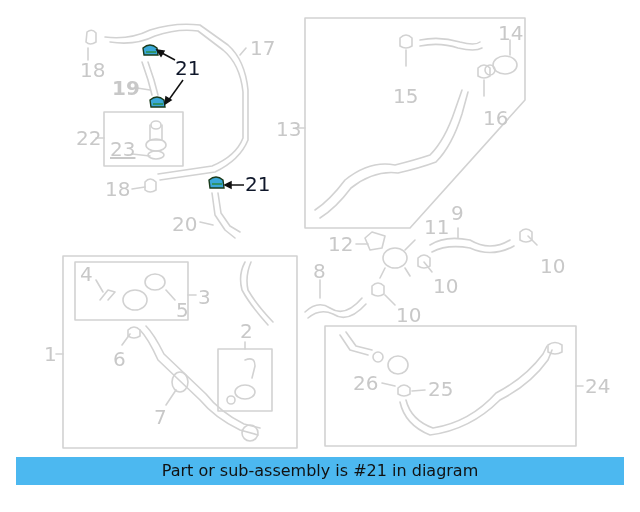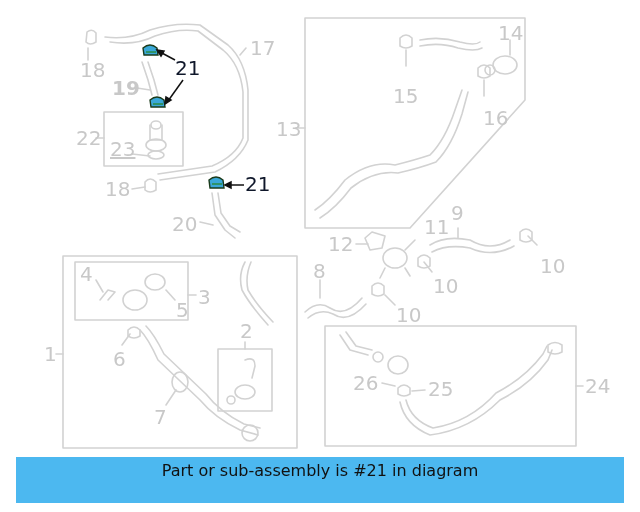--- a/index.html
+++ b/index.html
@@ -1,20 +1,20 @@
 <!DOCTYPE html>
 <html><head>
 <meta charset="utf-8">
 <style>
   html, body { margin:0; padding:0; background:#ffffff; }
   body { width:640px; height:512px; position:relative; overflow:hidden; font-family:"DejaVu Sans", sans-serif; }
   #diagram { position:absolute; left:0; top:0; width:640px; height:455px; }
   .lbl { position:absolute; font-size:20px; color:#c8c8c8; line-height:20px; }
   .lbl.hl { color:#0f172a; }
-  #banner { position:absolute; left:16px; top:457px; width:608px; height:46px; background:#4cb8f0; text-align:center; color:#111; font-size:16px; line-height:19px; padding-top:4px; box-sizing:border-box; }
+  #banner { position:absolute; left:16px; top:457px; width:608px; height:28px; background:#4cb8f0; text-align:center; color:#111; font-size:16px; line-height:19px; padding-top:4px; box-sizing:border-box; }
   #banner div { margin:0; }
 </style>
 </head>
 <body>
 
 <svg id="diagram" viewBox="0 0 640 455" xmlns="http://www.w3.org/2000/svg">
   <g fill="none" stroke="#d2d2d2" stroke-width="1.6" stroke-linecap="round" stroke-linejoin="round">
 
     <polygon points="305,18 525,18 525,100 410,228 305,228"></polygon>
     <line x1="296" y1="128" x2="305" y2="128"></line>

